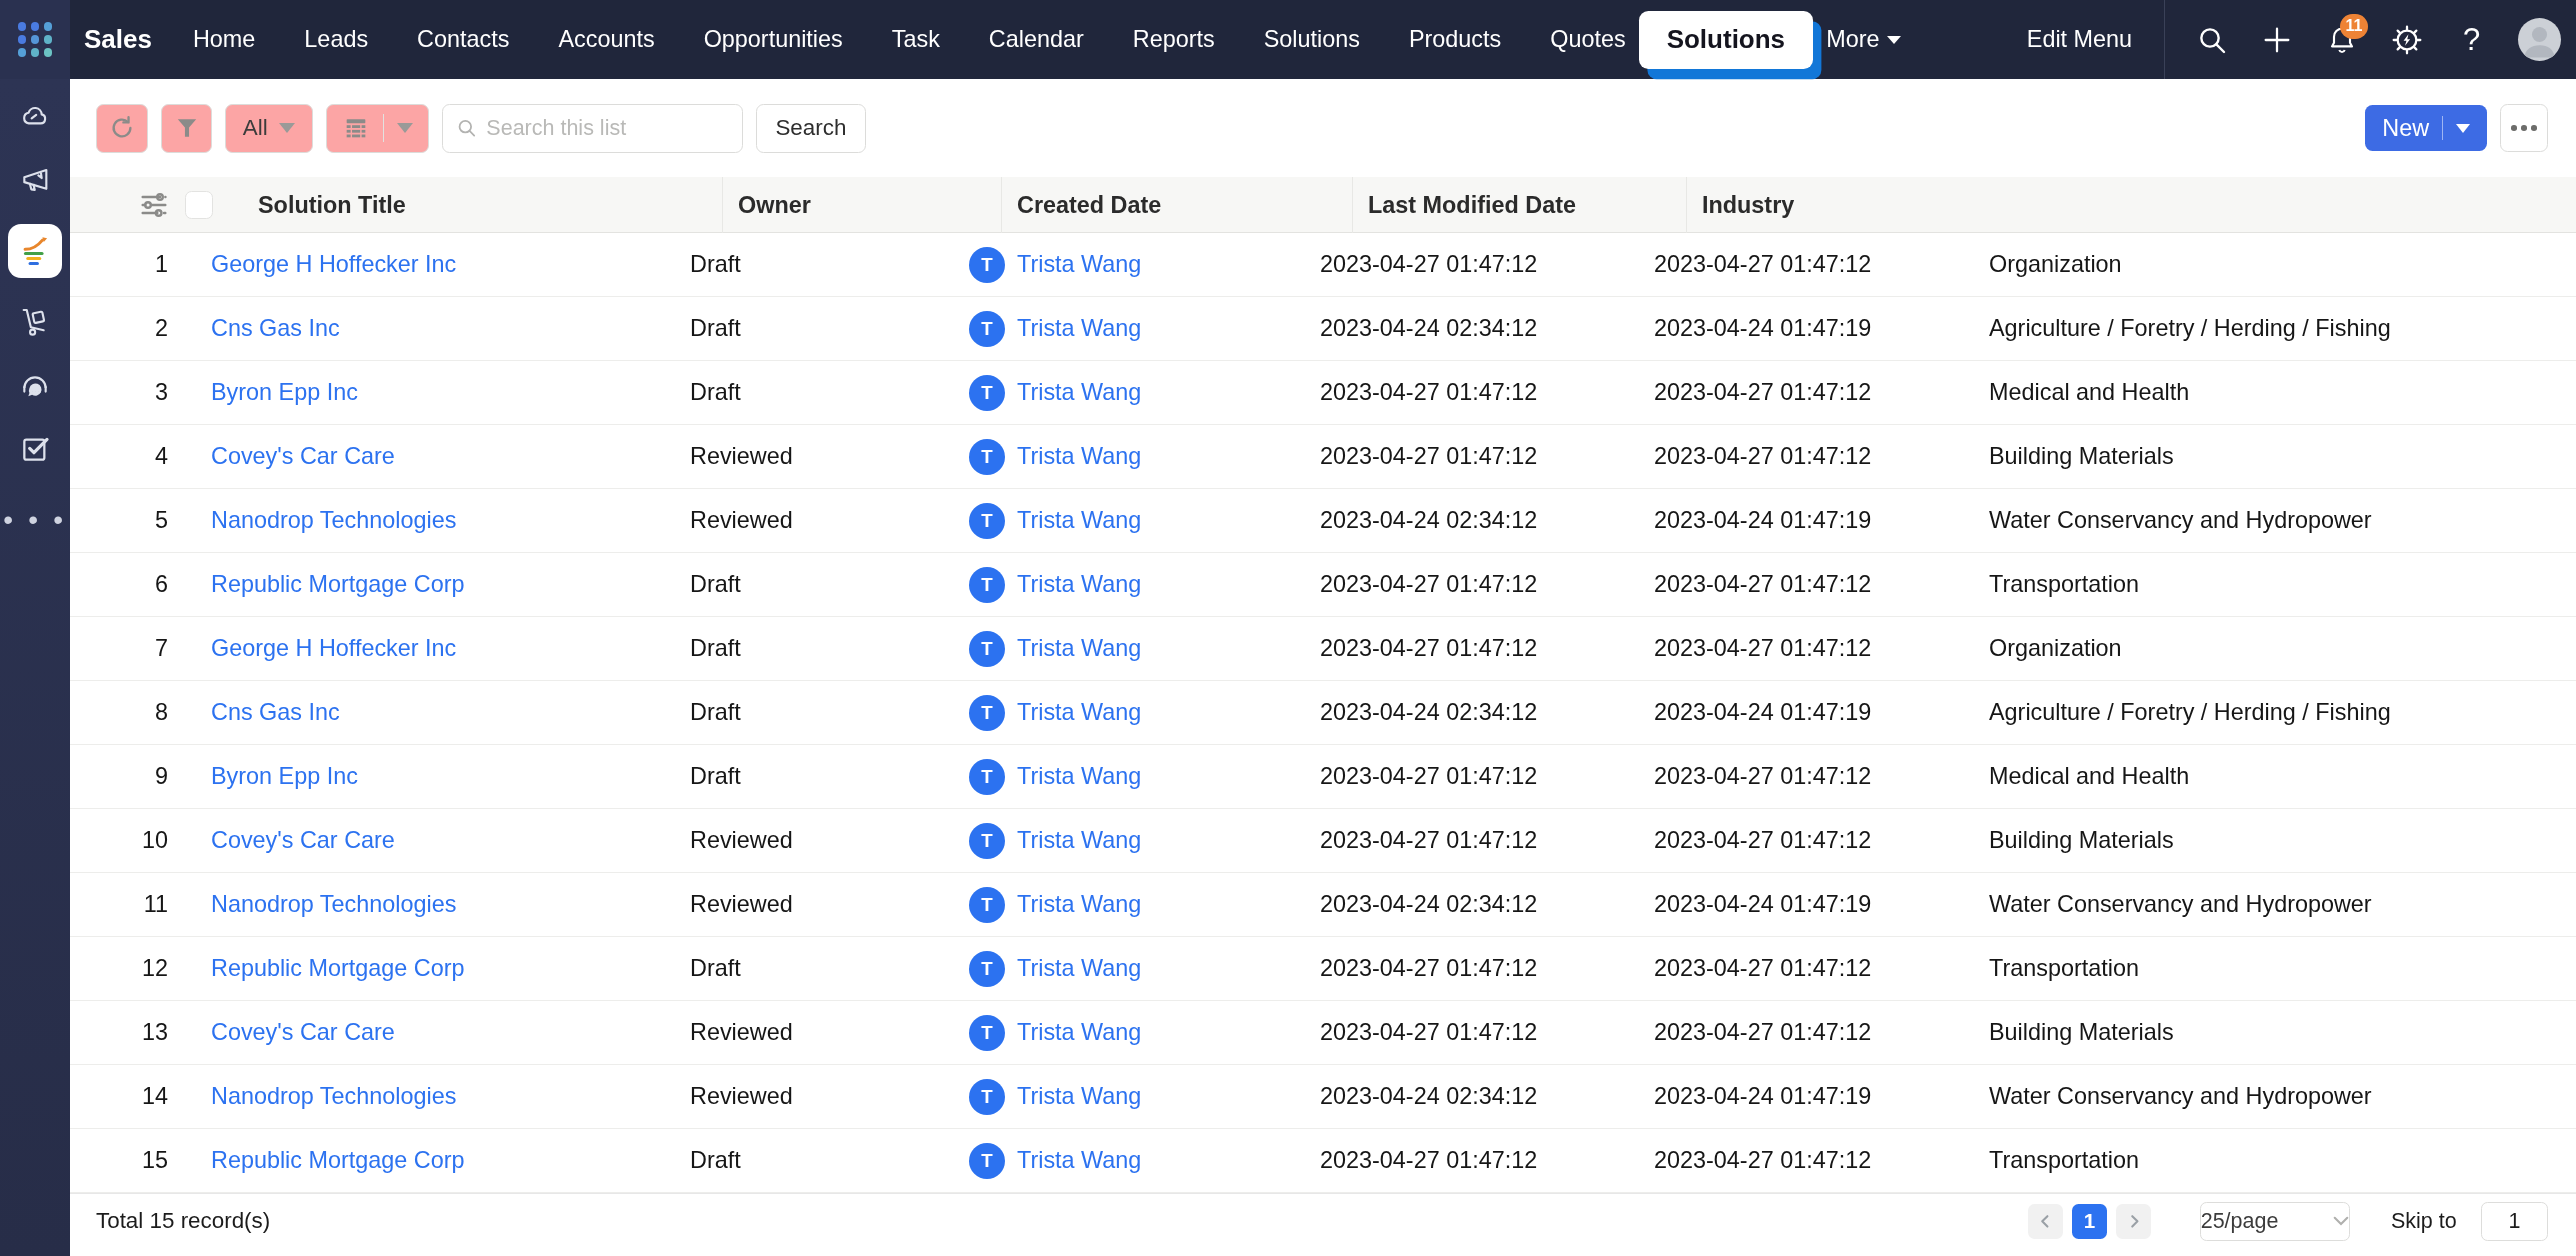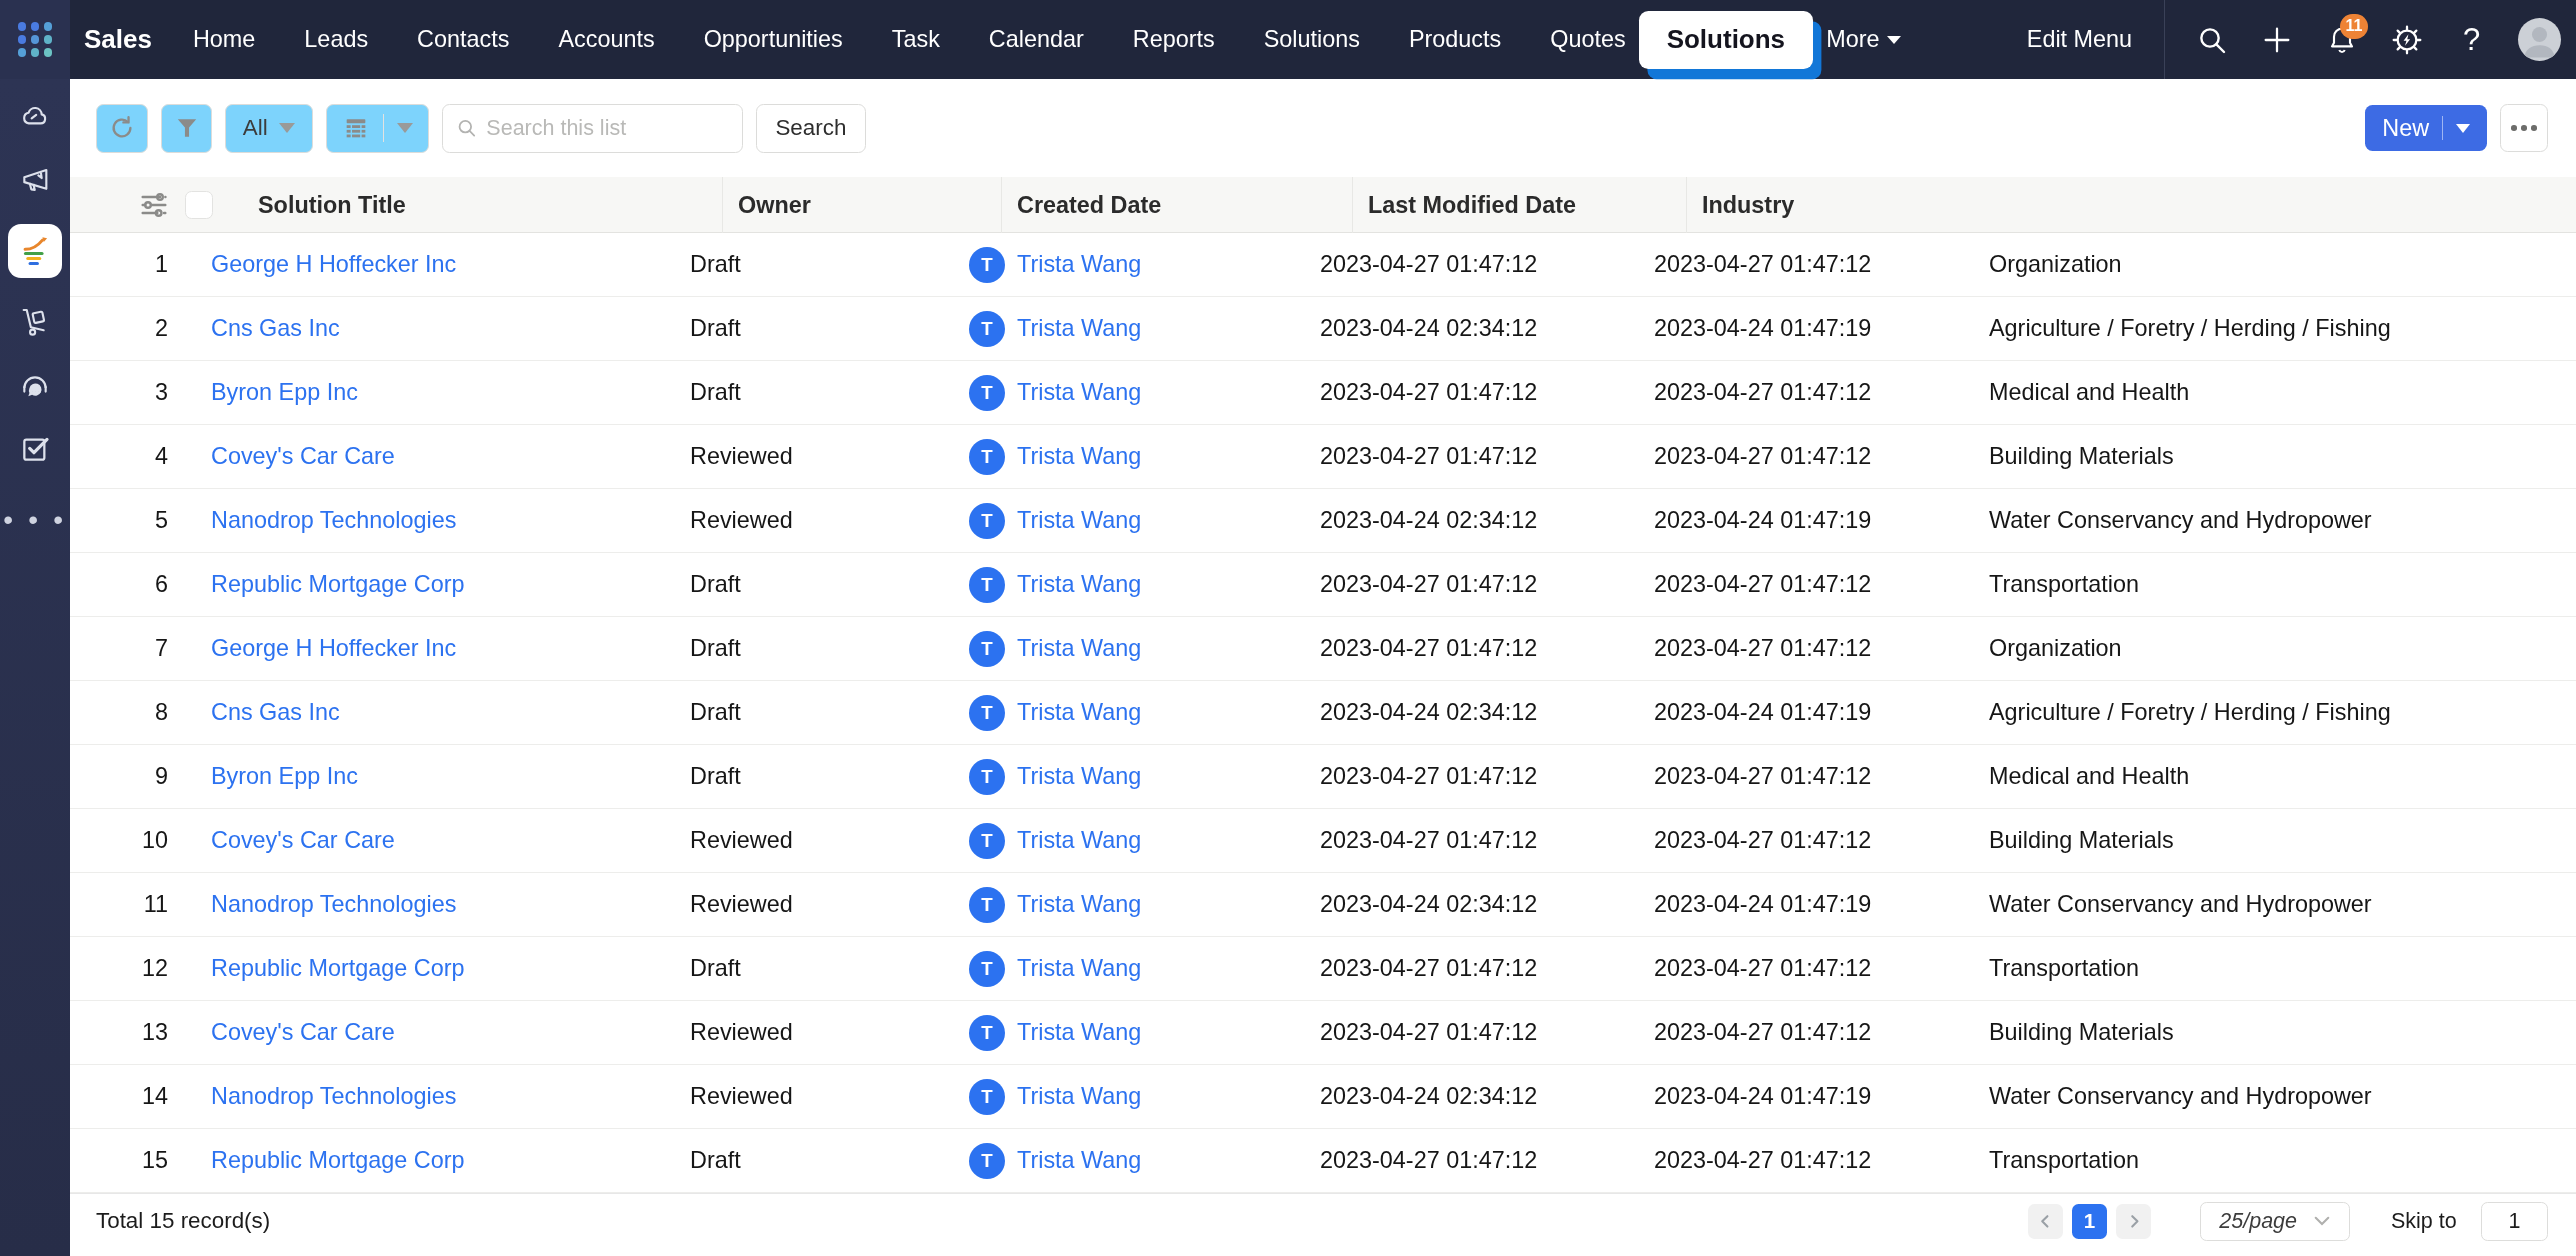--- a/index.html
+++ b/index.html
@@ -45,21 +45,21 @@
   }
   .side-icon{ color:#dde1ec; width:32px; height:32px; display:flex; align-items:center; justify-content:center; cursor:pointer; }
   .s1{margin-top:20.6px;} .s2{margin-top:32px;} .s4{margin-top:28px;} .s5{margin-top:32px;} .s6{margin-top:31px;} .s7{margin-top:39px;}
   .active-tile{ margin-top:28px; width:54px; height:54px; background:#fff; border-radius:13px; display:flex; align-items:center; justify-content:center; cursor:pointer; }
   .side-dots{ color:#cfd3e0; font-size:28px; letter-spacing:3.7px; cursor:pointer; line-height:9.3px;}
   
   .main{ position:absolute; left:70px; top:79px; right:0; bottom:0; background:#fff; }
   
   .toolbar{ height:98px; display:flex; align-items:center; padding:0 28px 0 26px; gap:13px; background:#fff; }
   .tbtn{
-    height:49px; min-width:49px; background:#7dd3fc; border:0.9px solid #dcdcda; border-radius:7.5px;
+    height:49px; min-width:49px; background:#fca5a5; border:0.9px solid #dcdcda; border-radius:7.5px;
     display:flex; align-items:center; justify-content:center; gap:11.2px; color:#8b8b89; cursor:pointer; padding:0 11.2px;
   }
   .tbtn.text{ color:#3c3c3c; font-size:22.4px; padding:0 17px; }
   .caret-g{ width:0; height:0; border-left:8.4px solid transparent; border-right:8.4px solid transparent; border-top:10.3px solid #9a9a98; }
   .mini-div{ width:0.9px; height:28px; background:#e2e2e0; }
   .searchbox{
     height:49px; width:301px; border:0.9px solid #dcdcda; border-radius:7.5px; display:flex; align-items:center; padding:0 13px; gap:9.3px; background:#fff;
   }
   .searchbox input{ border:none; outline:none; font-size:21.5px; color:#333; width:100%; font-family:inherit; background:transparent;}
   .searchbox input::placeholder{ color:#b9b9b7; }
@@ -87,21 +87,21 @@
   .title-link{ color:#2c72f0; cursor:pointer; }
   .owner-cell{ display:flex; align-items:center; gap:12px; }
   .owner-avatar{ width:36px; height:36px; border-radius:50%; background:#2c72f0; color:#fff; font-size:18.7px; font-weight:700; display:flex; align-items:center; justify-content:center; flex:0 0 auto; cursor:pointer;}
   .owner-name{ color:#2c72f0; cursor:pointer;}
   
   .lfooter{ height:55px; border-top:0.9px solid #e7e7e7; display:flex; align-items:center; padding:0 28px 0 26px; background:#fff; }
   .total{ font-size:22.4px; color:#1c1c1c; }
   .pager{ margin-left:auto; display:flex; align-items:center; gap:9.3px; }
   .pg-btn{ width:35px; height:35px; border-radius:6.5px; background:#f1f1f1; display:flex; align-items:center; justify-content:center; color:#9aa0a6; cursor:pointer; }
   .pg-btn.active{ background:#2c72f0; color:#fff; font-size:20.6px; font-weight:600; }
-  .pagesize{ margin-left:39px; width:150px; height:39px; border:0.9px solid #dddddb; border-radius:6.5px; display:flex; align-items:center; justify-content:center; gap:17px; font-size:21.5px; color:#3c3c3c; cursor:pointer; background:#fff;font-style:italic;}
+  .pagesize{ margin-left:39px; width:150px; height:39px; border:0.9px solid #dddddb; border-radius:6.5px; display:flex; align-items:center; justify-content:space-between; gap:17px; font-size:21.5px; color:#3c3c3c; cursor:pointer; background:#fff;}
   .skip-label{ margin-left:32px; font-size:21.5px; color:#1c1c1c; }
   .skip-input{ margin-left:15px; width:67px; height:39px; border:0.9px solid #dddddb; border-radius:6.5px; text-align:center; font-size:21.5px; color:#1c1c1c; outline:none; font-family:inherit;}
   svg{ display:block; }
 </style>
 </head>
 <body>
 
 <div class="screen">
 
   <div class="topbar">

